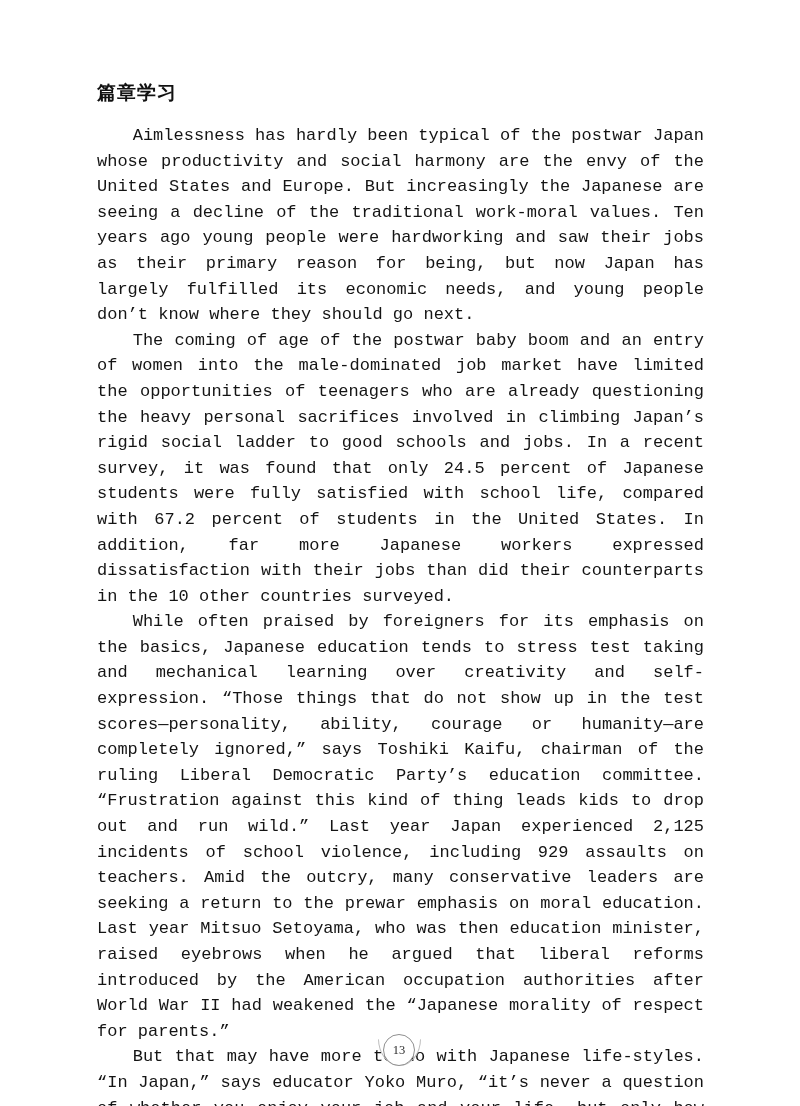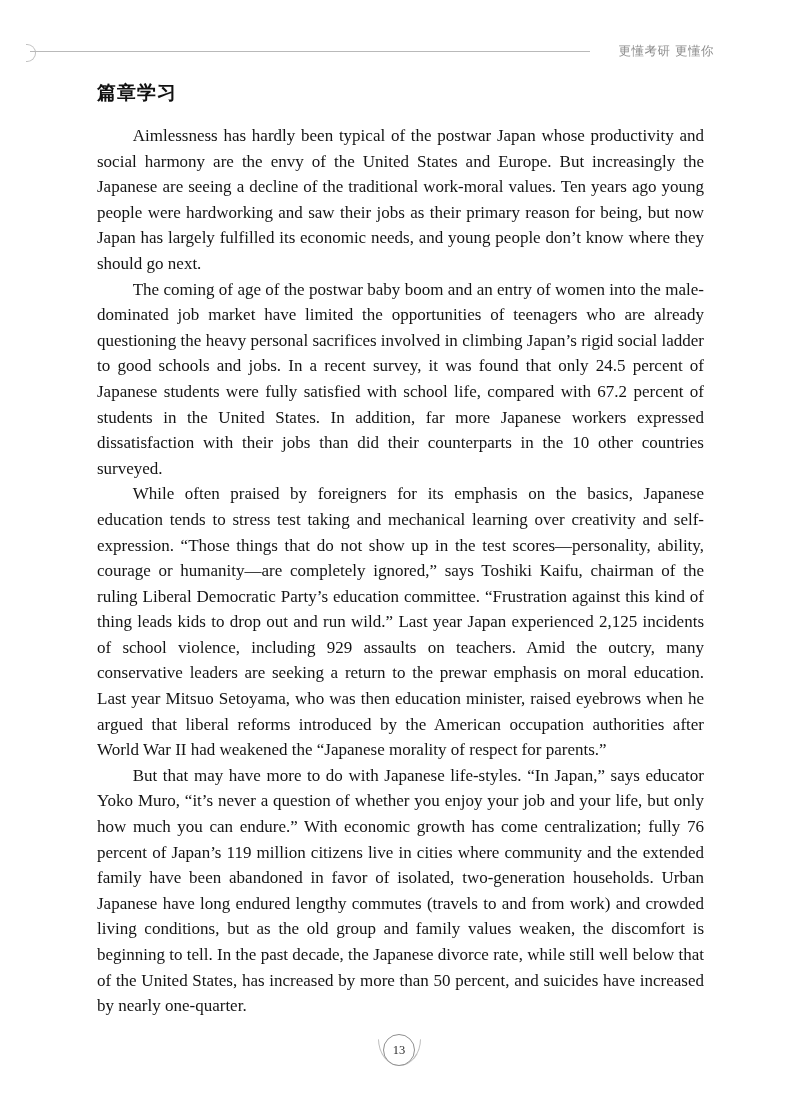--- a/index.html
+++ b/index.html
@@ -85,21 +85,21 @@
   }
   .section-title {
     font-family: "DejaVu Sans", sans-serif;
     font-weight: bold;
     font-size: 19px;
     color: #111111;
     letter-spacing: 1px;
     margin: 0 0 17px 0;
   }
   .para {
-    font-family: Liberation Serif, serif;
+    font-family: Liberation Mono, monospace;
     font-size: 17px;
     line-height: 25.6px;
     color: #141414;
     text-align: justify;
     text-justify: inter-word;
     text-indent: 2.1em;
     margin: 0;
     hyphens: none;
   }
 
@@ -155,25 +155,20 @@
     border-radius: 0 0 50% 50% / 0 0 100% 100%;
     box-sizing: border-box;
     z-index: 1;
   }
 </style>
 </head>
 <body>
 
 <div class="page">
 
-  <div class="header">
-    <div class="header-rule-cap"></div>
-    <div class="header-rule"></div>
-    <div class="header-tagline">更懂考研  更懂你</div>
-  </div>
 
 
   <div class="content">
     <h2 class="section-title">篇章学习</h2>
     <p class="para">Aimlessness has hardly been typical of the postwar Japan whose productivity and social harmony are the envy of the United States and Europe. But increasingly the Japanese are seeing a decline of the traditional work-moral values. Ten years ago young people were hardworking and saw their jobs as their primary reason for being, but now Japan has largely fulfilled its economic needs, and young people don’t know where they should go next.</p>
     <p class="para">The coming of age of the postwar baby boom and an entry of women into the male-dominated job market have limited the opportunities of teenagers who are already questioning the heavy personal sacrifices involved in climbing Japan’s rigid social ladder to good schools and jobs. In a recent survey, it was found that only 24.5 percent of Japanese students were fully satisfied with school life, compared with 67.2 percent of students in the United States. In addition, far more Japanese workers expressed dissatisfaction with their jobs than did their counterparts in the 10 other countries surveyed.</p>
     <p class="para">While often praised by foreigners for its emphasis on the basics, Japanese education tends to stress test taking and mechanical learning over creativity and self-expression. “Those things that do not show up in the test scores—personality, ability, courage or humanity—are completely ignored,” says Toshiki Kaifu, chairman of the ruling Liberal Democratic Party’s education committee. “Frustration against this kind of thing leads kids to drop out and run wild.” Last year Japan experienced 2,125 incidents of school violence, including 929 assaults on teachers. Amid the outcry, many conservative leaders are seeking a return to the prewar emphasis on moral education. Last year Mitsuo Setoyama, who was then education minister, raised eyebrows when he argued that liberal reforms introduced by the American occupation authorities after World War II had weakened the “Japanese morality of respect for parents.”</p>
     <p class="para">But that may have more to do with Japanese life-styles. “In Japan,” says educator Yoko Muro, “it’s never a question of whether you enjoy your job and your life, but only how much you can endure.” With economic growth has come centralization; fully 76 percent of Japan’s 119 million citizens live in cities where community and the extended family have been abandoned in favor of isolated, two-generation households. Urban Japanese have long endured lengthy commutes (travels to and from work) and crowded living conditions, but as the old group and family values weaken, the discomfort is beginning to tell. In the past decade, the Japanese divorce rate, while still well below that of the United States, has increased by more than 50 percent, and suicides have increased by nearly one-quarter.</p>
   </div>
 

